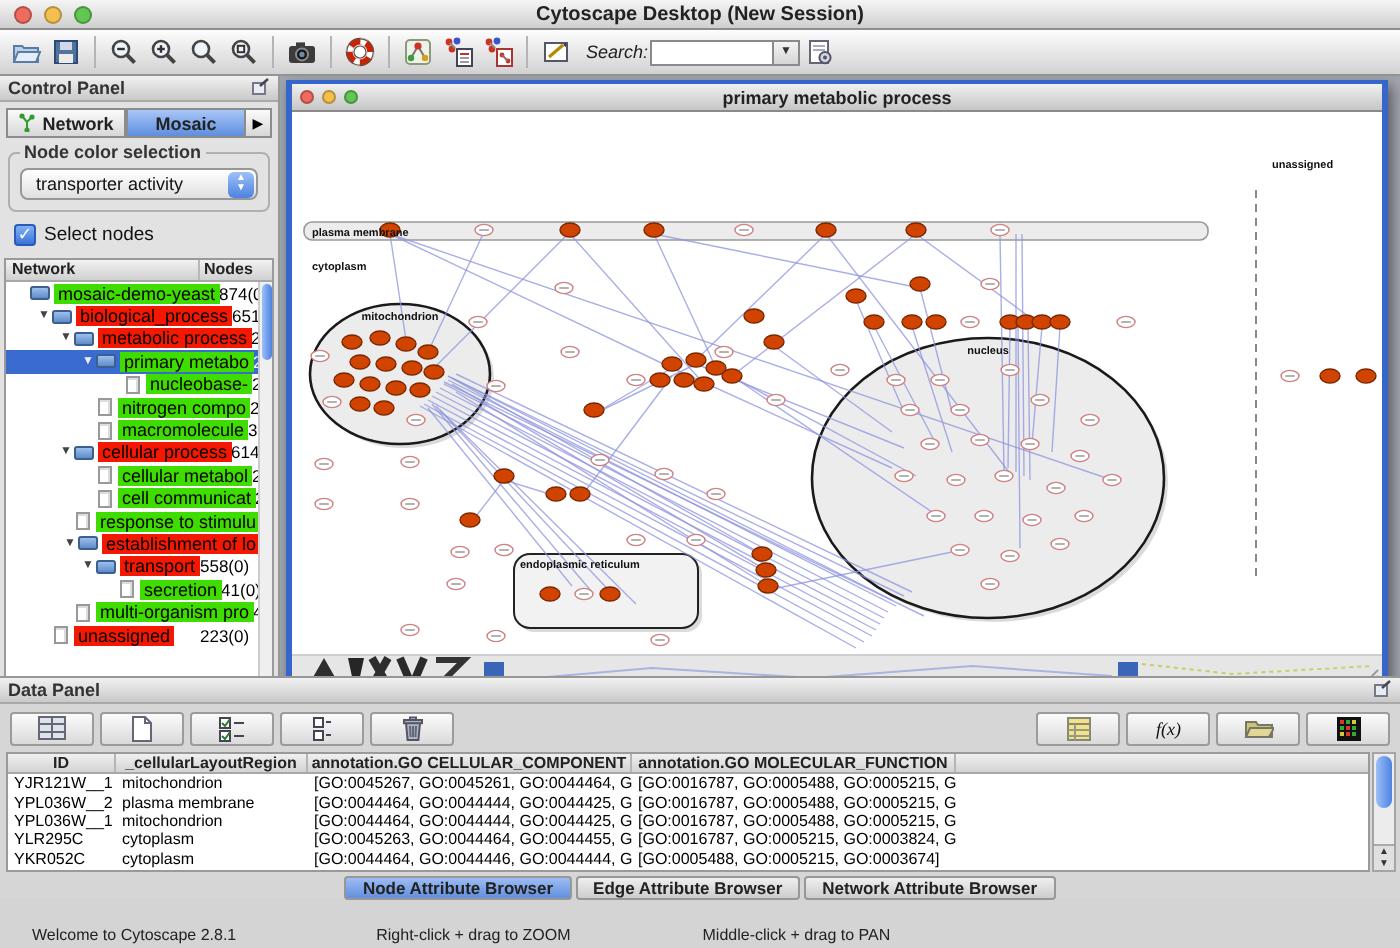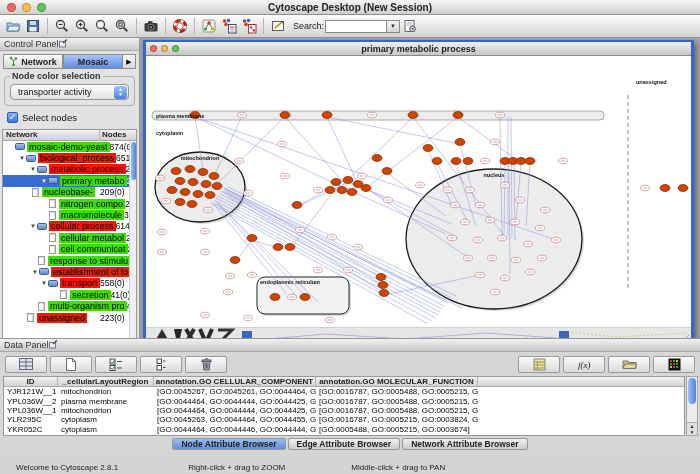--- a/index.html
+++ b/index.html
@@ -14,36 +14,36 @@
   .tl { width:9px; height:9px; border-radius:50%; margin-left:6px; border:1px solid rgba(0,0,0,.25); }
   .tl.red{background:#ee6b5e;margin-left:7px}.tl.yel{background:#f5bf4f}.tl.grn{background:#62c554}
   .main-title { position:absolute; left:0; right:0; text-align:center; font-size:10px; font-weight:bold; color:#222; }
 
   
   .toolbar { position:absolute; top:15px; left:0; right:0; height:23px;
     background:linear-gradient(#fdfdfd,#d2d2d2); border-bottom:1px solid #949494;
     display:flex; align-items:center; padding:0 3px; }
   .tbtn { width:20px; height:19px; display:flex; align-items:center; justify-content:center; }
   .tb-sep { width:1px; height:16px; background:#b5b5b5; margin:0 4px; }
-  .search-label { font-size:9px; color:#222; margin:0 1px 0 5px; }
+  .search-label { font-size:9px; color:#222; margin:0 1px 0 5px;font-style:italic; }
   .search-box { display:flex; align-items:center; }
   .search-input { width:62px; height:13px; border:1px solid #8a8a8a; background:#fff; font-size:9px; padding:0 2px; }
   .search-dd { width:13px; height:13px; border:1px solid #8a8a8a; border-left:none;
     background:linear-gradient(#f4f4f4,#d5d5d5); font-size:6px; color:#333;
     display:flex; align-items:center; justify-content:center; }
 
   
   .main { position:absolute; top:38px; left:0; width:700px; height:312px; display:flex; }
 
   
   .control-panel { width:140px; background:#e2e2e2; border-right:1px solid #9a9a9a;
     display:flex; flex-direction:column; }
   .panel-header { height:13px; background:linear-gradient(#f1f1f1,#c9c9c9); border-bottom:1px solid #a8a8a8;
-    font-size:9px; font-weight:normal; color:#333; display:flex; align-items:center;
-    padding:0 4px; flex:none; }
+    font-size:9px; font-weight:bold; color:#333; display:flex; align-items:center;
+    justify-content:space-between; padding:0 4px; flex:none; }
   .cp-tabs { display:flex; align-items:center; padding:3px 3px 2px; flex:none; }
   .cp-tab { flex:1; height:15px; font-size:9px; font-weight:bold; color:#222;
     display:flex; align-items:center; justify-content:center; gap:3px;
     border:1px solid #8c8c8c; background:linear-gradient(#fbfbfb,#d7d7d7); }
   .cp-tab.active { background:linear-gradient(#a9c6f8,#5e8edd); }
   .cp-tab-arrow { width:13px; height:15px; border:1px solid #8c8c8c; border-left:none;
     background:linear-gradient(#fbfbfb,#d7d7d7); font-size:7px; display:flex; align-items:center; justify-content:center; }
   .groupbox { margin:5px 4px 0; border:1px solid #b0b0b0; border-radius:4px;
     padding:7px 5px 5px; position:relative; flex:none; }
   .groupbox-label { position:absolute; top:-6px; left:5px; background:#e2e2e2;
@@ -328,21 +328,21 @@
               <span class="ic-folder"></span>
               <span class="tree-label bg-red">metabolic process</span>
               <span class="tree-val">280(0)</span>
             </div>
             <div class="tree-row selected" style="padding-left: 37px;">
               <span class="twisty">▼</span>
               <span class="ic-folder"></span>
               <span class="tree-label bg-green">primary metabo</span>
               <span class="tree-val">209(...</span>
             </div>
-            <div class="tree-row" style="padding-left: 20px;">
+            <div class="tree-row" style="padding-left: 51px;">
               <span class="twisty"></span>
               <span class="ic-leaf"></span>
               <span class="tree-label bg-green">nucleobase-</span>
               <span class="tree-val">209(0)</span>
             </div>
             <div class="tree-row" style="padding-left: 37px;">
               <span class="twisty"></span>
               <span class="ic-leaf"></span>
               <span class="tree-label bg-green">nitrogen compo</span>
               <span class="tree-val">209(0)</span>

